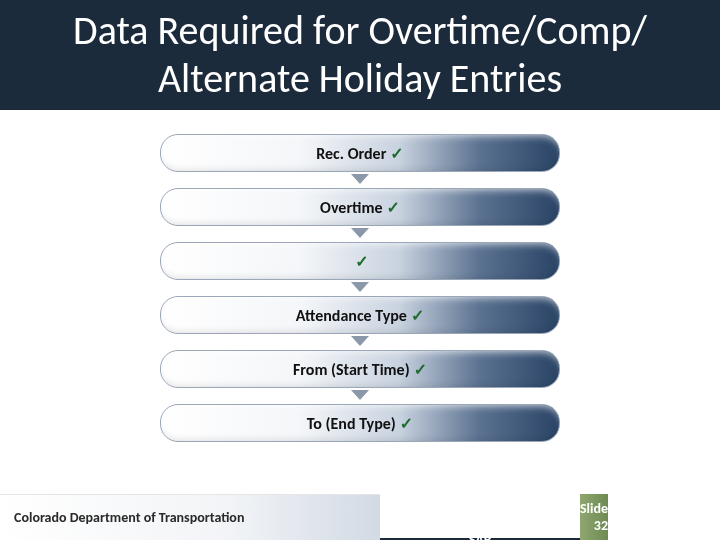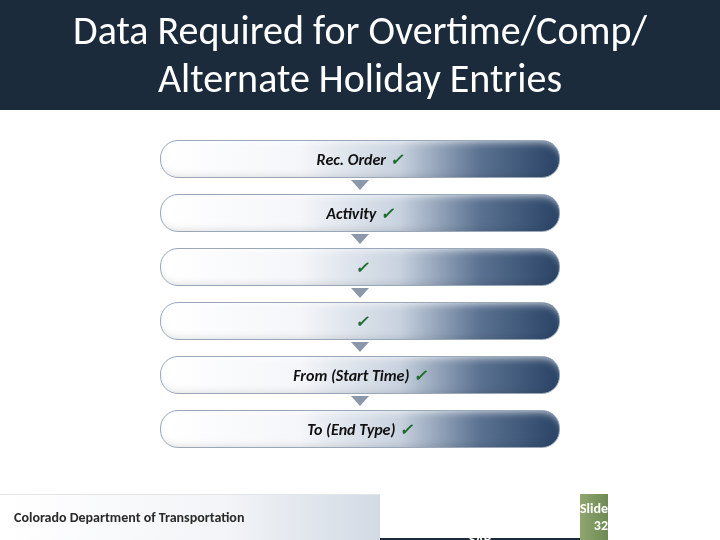--- a/index.html
+++ b/index.html
@@ -19,24 +19,23 @@
     align-items: center;
     justify-content: center;
     text-align: center;
     font-size: 40px;
     font-weight: 400;
     line-height: 1.2;
     padding: 8px 20px;
   }
   .flow-area {
     position: absolute;
-    top: 140px;
+    top: 134px;
     left: 160px;
     width: 400px;
-    font-style: italic;
   }
   .pill {
     height: 38px;
     border-radius: 18px;
     background: linear-gradient(to right, #ffffff 0%, #f4f6f9 35%, #c8d2df 60%, #5b7291 80%, #2a4466 100%);
     border: 1px solid #9aa7b8;
     display: flex;
     align-items: center;
     justify-content: center;
     font-size: 16px;
@@ -114,35 +113,36 @@
 <div class="flow-area">
   <div class="pill">
     <span>Rec. Order</span>
     <span class="check">✓</span>
   </div>
   <div class="arrow-wrap">
       <div class="arrow"></div>
     </div>
 
   <div class="pill">
-    <span>Activity</span>
+    <span>Overtime</span>
     <span class="check">✓</span>
   </div>
   <div class="arrow-wrap">
       <div class="arrow"></div>
     </div>
 
   <div class="pill">
     <span class="check">✓</span>
   </div>
   <div class="arrow-wrap">
       <div class="arrow"></div>
     </div>
 
   <div class="pill">
+    <span>Attendance Type</span>
     <span class="check">✓</span>
   </div>
   <div class="arrow-wrap">
       <div class="arrow"></div>
     </div>
 
   <div class="pill">
     <span>From (Start Time)</span>
     <span class="check">✓</span>
   </div>

